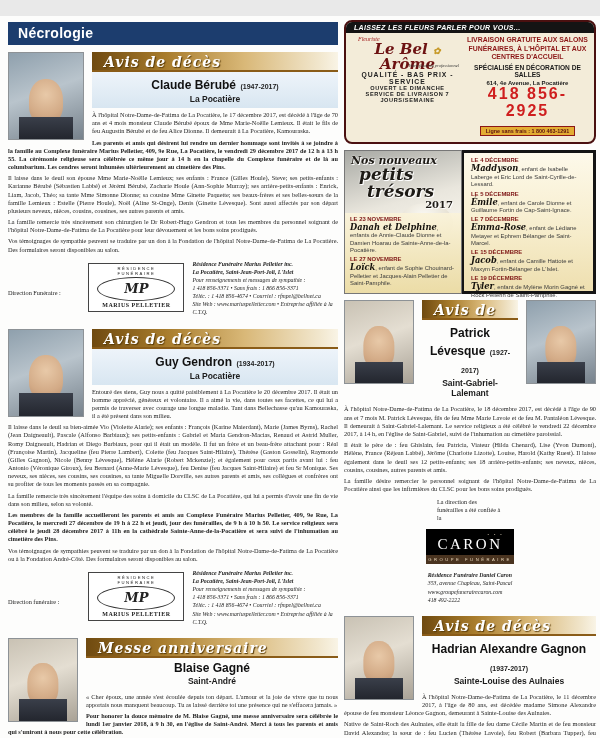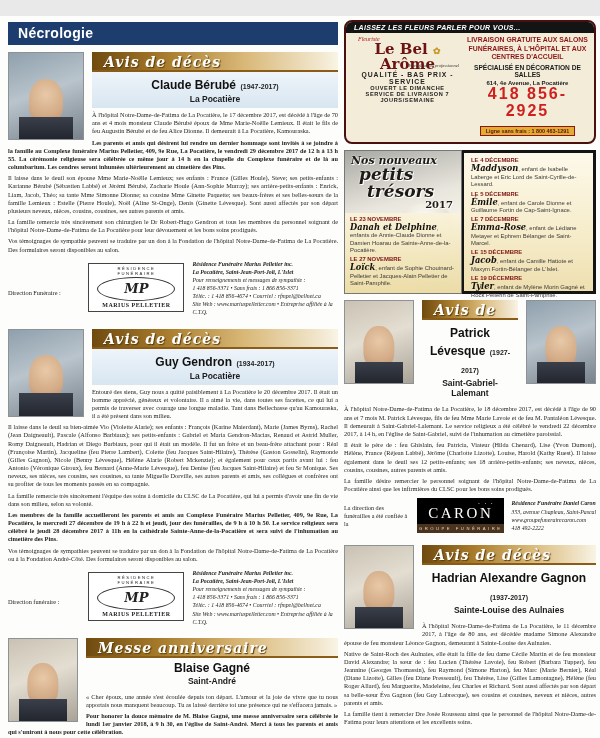--- a/index.html
+++ b/index.html
@@ -55,21 +55,21 @@
   .fh-info { font-size:5.8px; font-style:italic; line-height:1.4; color:#222; padding-top:2px; }
   .fh-info .hl { font-weight:bold; }
 
   
   .ba { border:2px solid #4a1010; border-radius:8px; overflow:hidden; background:#f3ecd9; margin-bottom:6px; }
   .ba-top { background:#141414; color:#fff; font-family:"Liberation Sans",sans-serif; font-weight:bold;
             font-style:italic; font-size:7px; padding:2px 8px; letter-spacing:.3px; }
   .ba-body { display:flex; padding:3px 6px 5px; }
   .ba-left { width:47%; text-align:center; border-right:0; }
   .ba-fleuriste { color:#a11b1b; font-style:italic; font-size:6px; text-align:left; padding-left:6px; }
-  .ba-script { font-family:"DejaVu Serif",serif; font-weight:bold; color:#6d1212;
+  .ba-script { font-family:"DejaVu Serif",serif; font-style:italic; font-weight:bold; color:#6d1212;
                font-size:15px; line-height:1.02; }
   .ba-flower { color:#c79a2a; font-size:9px; }
   .ba-badge { font-size:4.5px; color:#333; font-style:italic; text-align:right; padding-right:4px; margin-top:-10px; }
   .ba-tags { margin-top:3px; font-family:"Liberation Sans",sans-serif; font-weight:bold; color:#222; }
   .ba-tag1 { font-size:6.8px; letter-spacing:1px; }
   .ba-tag2 { font-size:5.6px; letter-spacing:.6px; }
   .ba-right { width:53%; text-align:center; font-family:"Liberation Sans",sans-serif; padding-left:4px; }
   .ba-r1 { color:#8c1616; font-weight:bold; font-size:6.9px; line-height:1.25; }
   .ba-r2 { color:#1a1a1a; font-weight:bold; font-size:6.6px; margin-top:2px; }
   .ba-addr { font-size:6px; font-weight:bold; margin-top:2px; }
@@ -93,21 +93,21 @@
   .bi-left-list { position:absolute; left:0; right:0; bottom:0; padding:3px 5px 4px;
               background:linear-gradient(180deg,rgba(250,243,218,.92),rgba(238,222,166,.95)); }
   .bi-list { flex:1; border:3px solid #141414; border-left:2px solid #141414;
              background:linear-gradient(180deg,#fdf9ea 0%,#f6ecca 60%,#eedfaf 100%); padding:4px 7px; }
   .bent { margin-bottom:2px; }
   .b-date { font-family:"Liberation Sans",sans-serif; font-weight:bold; font-size:5.9px; color:#7c1212; }
   .b-name { font-family:"DejaVu Serif",serif; font-style:italic; font-weight:bold; font-size:8.3px; color:#15120d; }
   .b-rest { font-family:"Liberation Sans",sans-serif; font-size:5.9px; color:#3a3a3a; line-height:1.25; }
 
   
-  .caron-row { display:flex; gap:7px; align-items:center; margin:5px 0 6px; clear:both; }
+  .caron-row { display:flex; gap:7px; align-items:center; margin:5px 0 6px; clear:both;flex-direction:column; }
   .caron-lead { font-size:6.2px; width:66px; line-height:1.3; }
   .caron-box { background:#000; padding:4px 10px 3px; text-align:center; }
   .caron-dots { color:#cfc4b0; font-size:4px; letter-spacing:2px; text-align:right; line-height:1; }
   .caron-word { color:#fff; font-family:"Liberation Serif",serif; font-size:15px; letter-spacing:2.5px; line-height:1; }
   .caron-strip { background:#4a3420; color:#ead9bc; font-family:"Liberation Sans",sans-serif;
                  font-size:4.2px; letter-spacing:2.5px; margin:3px -10px -3px; padding:2px 2px; }
   .caron-info { font-size:5.8px; font-style:italic; line-height:1.4; }
 
   
   .page-footer { position:absolute; left:8px; right:8px; bottom:3px; display:flex;

